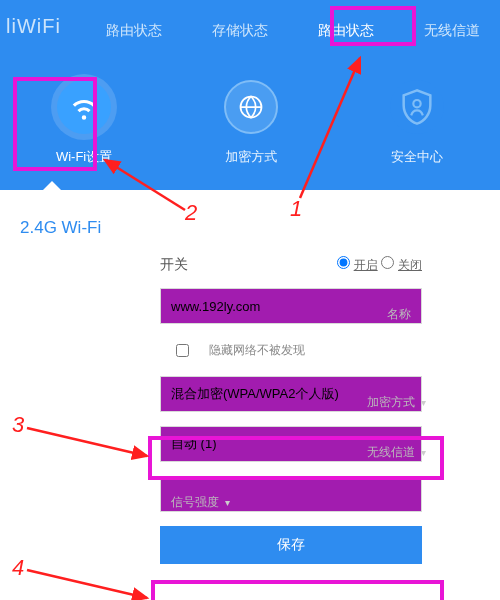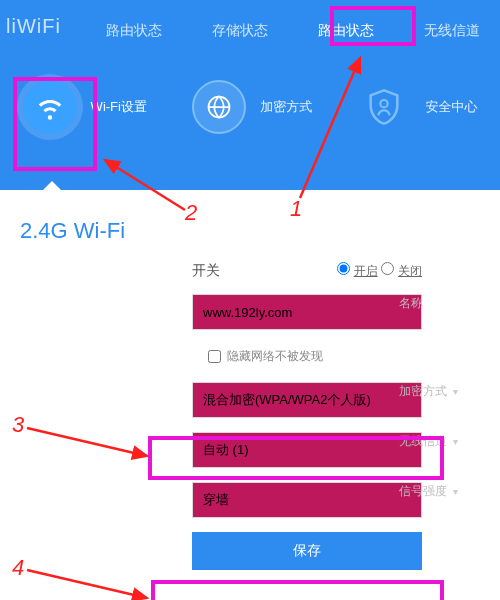--- a/index.html
+++ b/index.html
@@ -3,39 +3,39 @@
 <meta charset="utf-8">
 <style>
   * { box-sizing: border-box; margin: 0; padding: 0; }
   body { font-family: "Microsoft YaHei", Arial, sans-serif; font-size: 13px; color: #333; background: #fff; width: 500px; height: 600px; overflow: hidden; position: relative; }
   .header { background: #2e8cf0; height: 190px; position: relative; }
   .logo { position: absolute; top: 15px; left: 6px; color: #cce4fb; font-size: 20px; font-weight: 300; letter-spacing: 1px; }
   .topnav { position: absolute; top: 22px; left: 0; right: 0; display: flex; justify-content: flex-end; padding-right: 20px; gap: 50px; align-items: flex-end; }
   .topnav-item { color: #cfe6fb; font-size: 14px; cursor: pointer; }
   .topnav-item.active { color: #fff; font-weight: 500; }
   .iconrow { position: absolute; top: 80px; left: 0; right: 0; display: flex; justify-content: space-around; }
-  .iconitem { display: flex; flex-direction: row; align-items: center; gap: 14px; cursor: pointer; }
+  .iconitem { display: flex; flex-direction: column; align-items: center; gap: 14px; cursor: pointer; }
   .circle { width: 54px; height: 54px; border-radius: 50%; display: flex; align-items: center; justify-content: center; }
   .circle.wifi { background: #39a1ff; box-shadow: 0 0 0 6px rgba(255,255,255,0.15); }
   .circle.globe { background: #4a9df2; border: 2px solid #7fbdf7; }
   .circle.shield { background: #2e8cf0; }
   .iconlabel { color: #e6f2fd; font-size: 13px; }
   .iconlabel.active { color: #fff; }
   .pointer { position: absolute; bottom: -1px; left: 42px; width: 0; height: 0; border-left: 10px solid transparent; border-right: 10px solid transparent; border-bottom: 10px solid #fff; }
-  .section-title { color: #2e8cf0; font-size: 22px; margin: 28px 16px 18px 20px; font-weight: 400; }
+  .section-title { color: #2e8cf0; font-size: 17px; margin: 28px 16px 18px 20px; font-weight: 400; }
   .form { padding: 0 78px 0 160px; }
-  .row { display: flex; align-items: center; margin-bottom: 14px; position: relative; margin-left: 32px; }
+  .row { display: flex; align-items: center; margin-bottom: 14px; position: relative; }
   .row .lbl { width: 50px; color: #555; font-size: 14px; }
   .switch-radios { margin-left: auto; font-size: 12px; color: #666; }
   .switch-radios label { margin-left: 4px; text-decoration: underline; }
-  .field { border: 1px solid #d9d9d9; height: 36px; display: flex; align-items: flex-start; width: 100%; background: #be185d; }
+  .field { border: 1px solid #d9d9d9; height: 36px; display: flex; align-items: flex-end; width: 100%; background: #a21caf; }
   .field input[type=text], .field input[type=password] { border: none; outline: none; flex: 1; padding: 0 10px; font-size: 13px; height: 100%; background: transparent; }
   .suffix { color: #bbb; font-size: 12px; padding: 0 10px; white-space: nowrap; display: flex; align-items: center; gap: 6px; }
   .chev { color: #ccc; font-size: 10px; }
-  .checkbox-row { font-size: 12px; color: #888; display: flex; align-items: center; gap: 6px; height: 24px; padding-left: 16px; }
+  .checkbox-row { font-size: 12px; color: #888; display: flex; align-items: center; gap: 20px; height: 24px; padding-left: 16px; }
   .save-btn { background: #2e8cf0; color: #fff; height: 38px; width: 100%; border: none; font-size: 14px; cursor: pointer; }
   
   .anno-box { position: absolute; border: 4px solid #e815d6; pointer-events: none; }
   .anno-num { position: absolute; color: #ff1f1f; font-size: 22px; font-weight: 500; font-style: italic; pointer-events: none; }
   .arrow { position: absolute; pointer-events: none; }
 </style>
 </head>
 <body>
 
 <div class="header">
@@ -117,21 +117,20 @@
       <input type="text" readonly="" value="自动 (1)" style="">
       <span class="suffix">
           <span>无线信道</span> 
           <span class="chev">▾</span>
         </span>
     </div>
   </div>
 
   <div class="row">
     <div class="field">
-      <input type="text" readonly="" value="穿墙" style="">
       <span class="suffix">
           <span>信号强度</span> 
           <span class="chev">▾</span>
         </span>
     </div>
   </div>
 
   <div class="row">
     <button class="save-btn">保存</button>
   </div>

